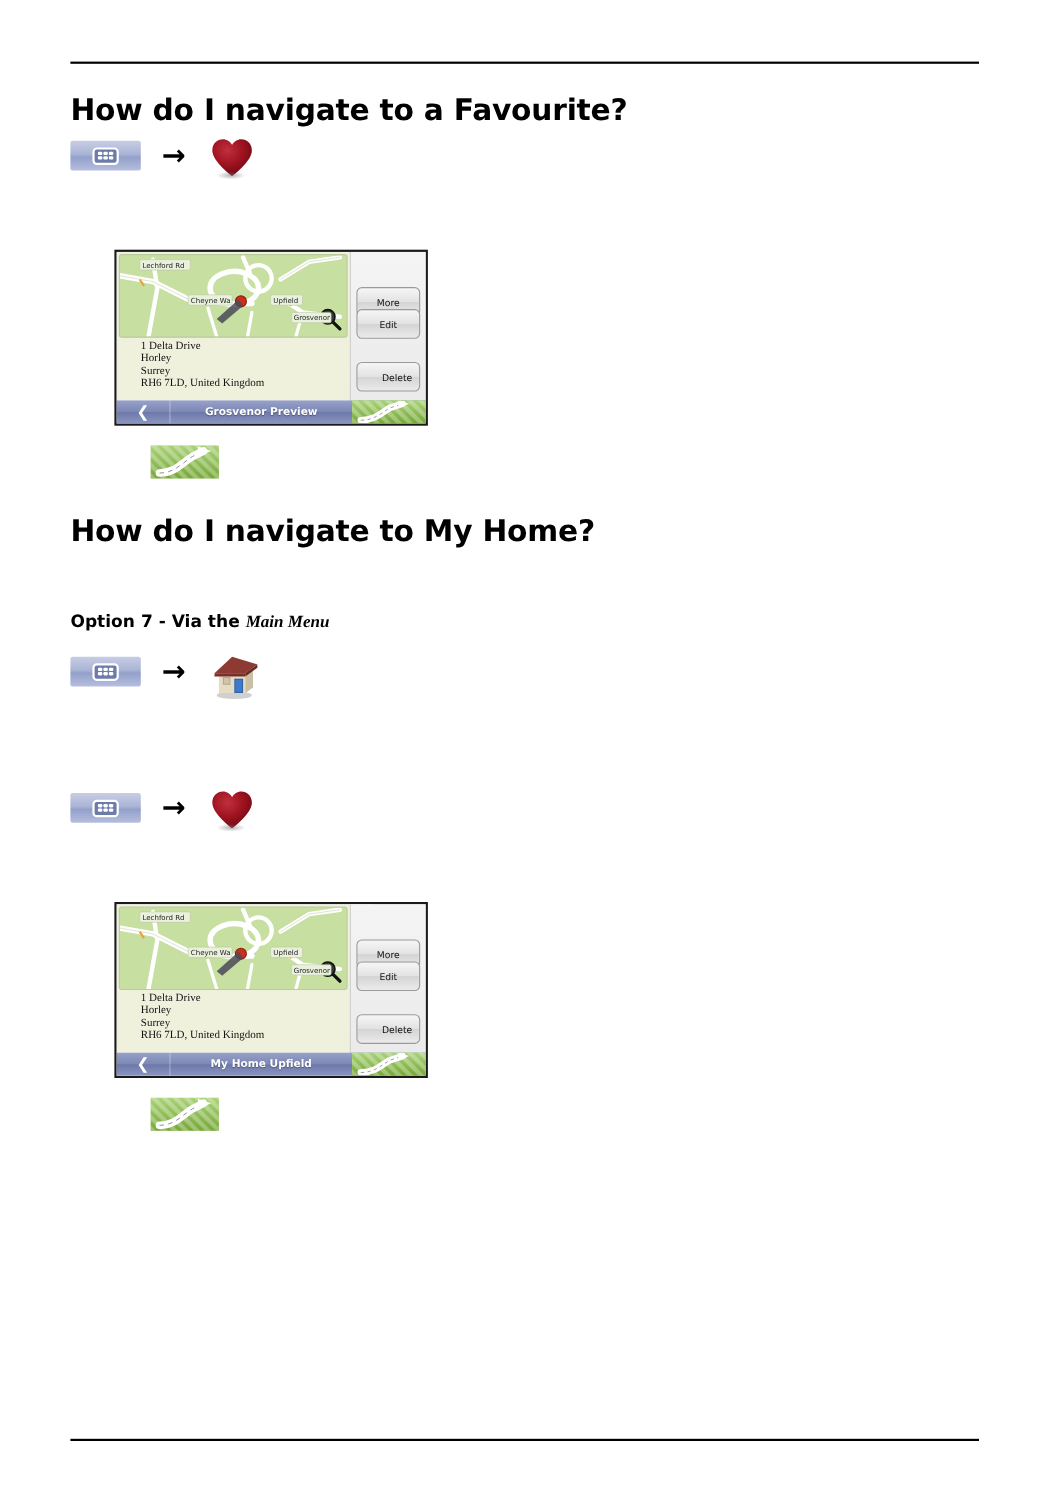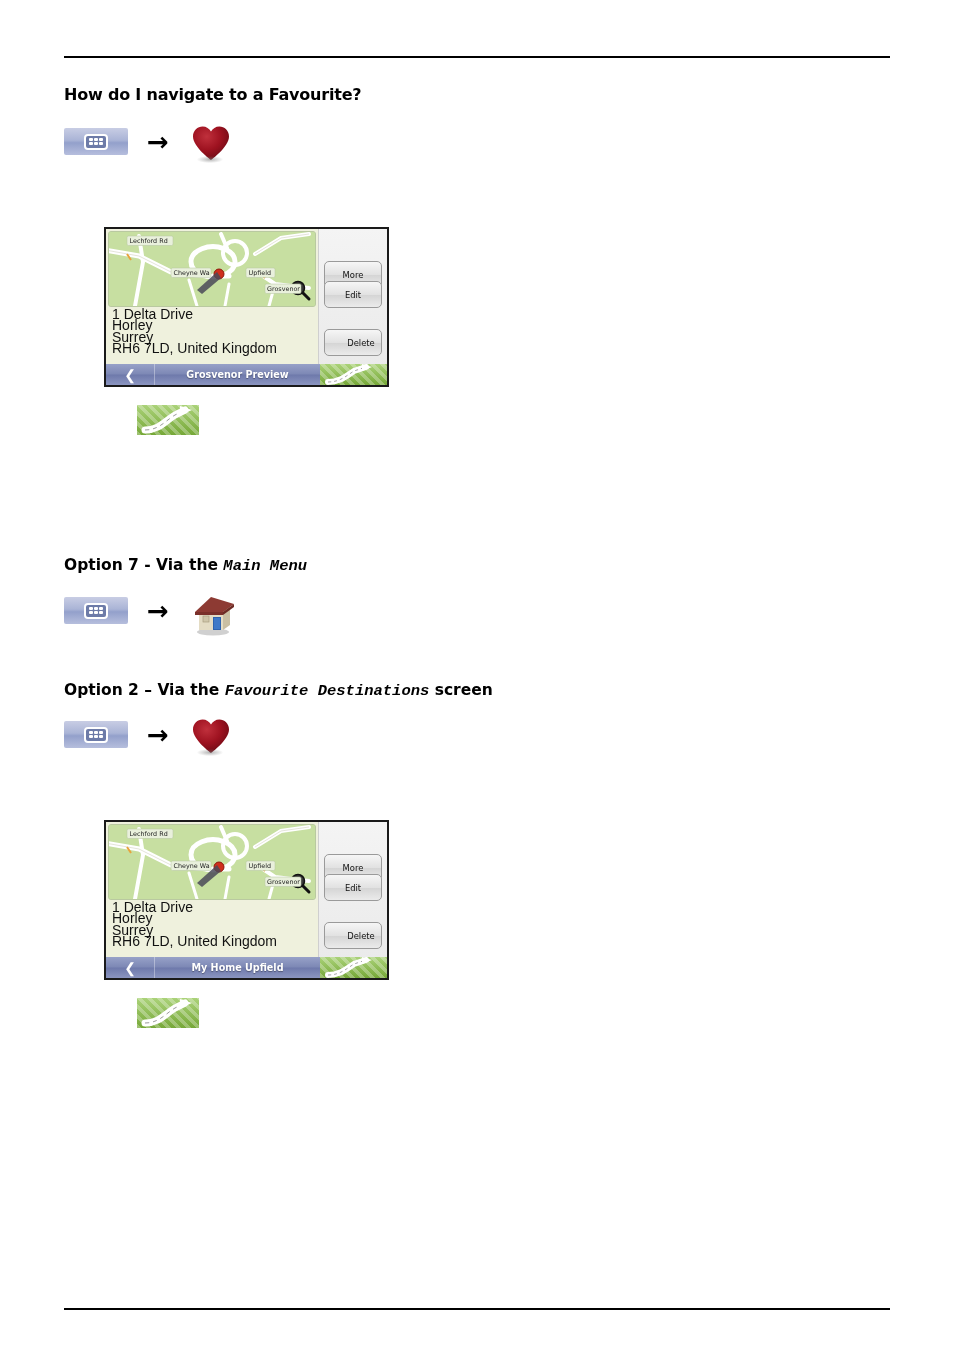--- a/index.html
+++ b/index.html
@@ -31,38 +31,38 @@
     background: #000000;
   }
   .rule-top { top: 56px; }
   .rule-bottom { top: 1308px; }
 
   
   .h1 {
     position: absolute;
     left: 64px;
     font-family: "DejaVu Sans", sans-serif;
-    font-size: 16px;
+    font-size: 27px;
     font-weight: bold;
     letter-spacing: -0.2px;
     color: #000;
     white-space: nowrap;
   }
   .h2 {
     position: absolute;
     left: 64px;
     font-family: "DejaVu Sans", sans-serif;
     font-size: 15.5px;
     font-weight: bold;
     color: #000;
     white-space: nowrap;
   }
   .h2 .ital {
     font-style: italic;
-    font-family: Liberation Mono, monospace;
+    font-family: Liberation Serif, serif;
   }
 
   
   .iconrow {
     position: absolute;
     left: 64px;
     height: 36px;
   }
   .menu-btn {
     position: absolute;
@@ -165,25 +165,25 @@
     background: #c7dfa1;
     border: 1px solid #b9c9a0;
     border-radius: 3px;
     box-sizing: border-box;
     overflow: hidden;
   }
   .map svg { display:block; }
 
   .addr {
     position: absolute;
-    left: 6px;
+    left: 22px;
     top: 80px;
     width: 204px;
-    font-family: Liberation Sans, sans-serif;
-    font-size: 14px;
+    font-family: Liberation Serif, serif;
+    font-size: 10px;
     line-height: 11.4px;
     color: #111;
   }
   .addr div { white-space: nowrap; }
 
   .dev-right {
     position: absolute;
     left: 212px; top: 0;
     width: 69px;
     height: 155px;
@@ -403,20 +403,21 @@
   </div>
 
   <div class="go-standalone go-green" style="left:137px; top:405px;">
     <svg class="go-road" viewBox="0 0 62 30" preserveAspectRatio="none">
       <path d="M8 25 C22 25 28 16 38 10 L48 5" stroke="#ffffff" stroke-width="7" fill="none" stroke-linecap="round"></path>
       <path d="M8 25 C22 25 28 16 38 10 L48 5" stroke="#8f8f8f" stroke-width="0.9" fill="none" stroke-dasharray="4 4"></path>
       <path d="M43 1 L55 5 L43 10 Z" fill="#ffffff"></path>
     </svg>
   </div>
 
+  <div class="h1" style="top:468px;">How do I navigate to My Home?</div>
 
   <div class="h2" style="top:556px;">
     <span>Option 7 - Via the </span><span class="ital">Main Menu</span>
   </div>
 
   <div class="iconrow" style="top:597px;">
     <div class="menu-btn">
       <div class="menu-glyph">
         <i></i>
           <i></i>
@@ -439,23 +440,20 @@
         <path d="M34 23 L45 15 L45 18 L34 26 Z" fill="#6d2a24"></path>
 
         <rect x="24" y="28" width="8" height="13" fill="#2f63ae"></rect>
         <rect x="25" y="29" width="6" height="11" fill="#3f79c8"></rect>
 
         <rect x="14" y="27" width="6" height="6" fill="#cfc6aa" stroke="#a89d80" stroke-width="0.7"></rect>
       </svg>
     </div>
   </div>
 
-  <div class="h2" style="top:681px;">
-    <span>Option 2 – Via the </span><span class="ital">Favourite Destinations</span><span> screen</span>
-  </div>
 
   <div class="iconrow" style="top:721px;">
     <div class="menu-btn">
       <div class="menu-glyph">
         <i></i>
           <i></i>
           <i></i>
           <i></i>
           <i></i>
           <i></i>

